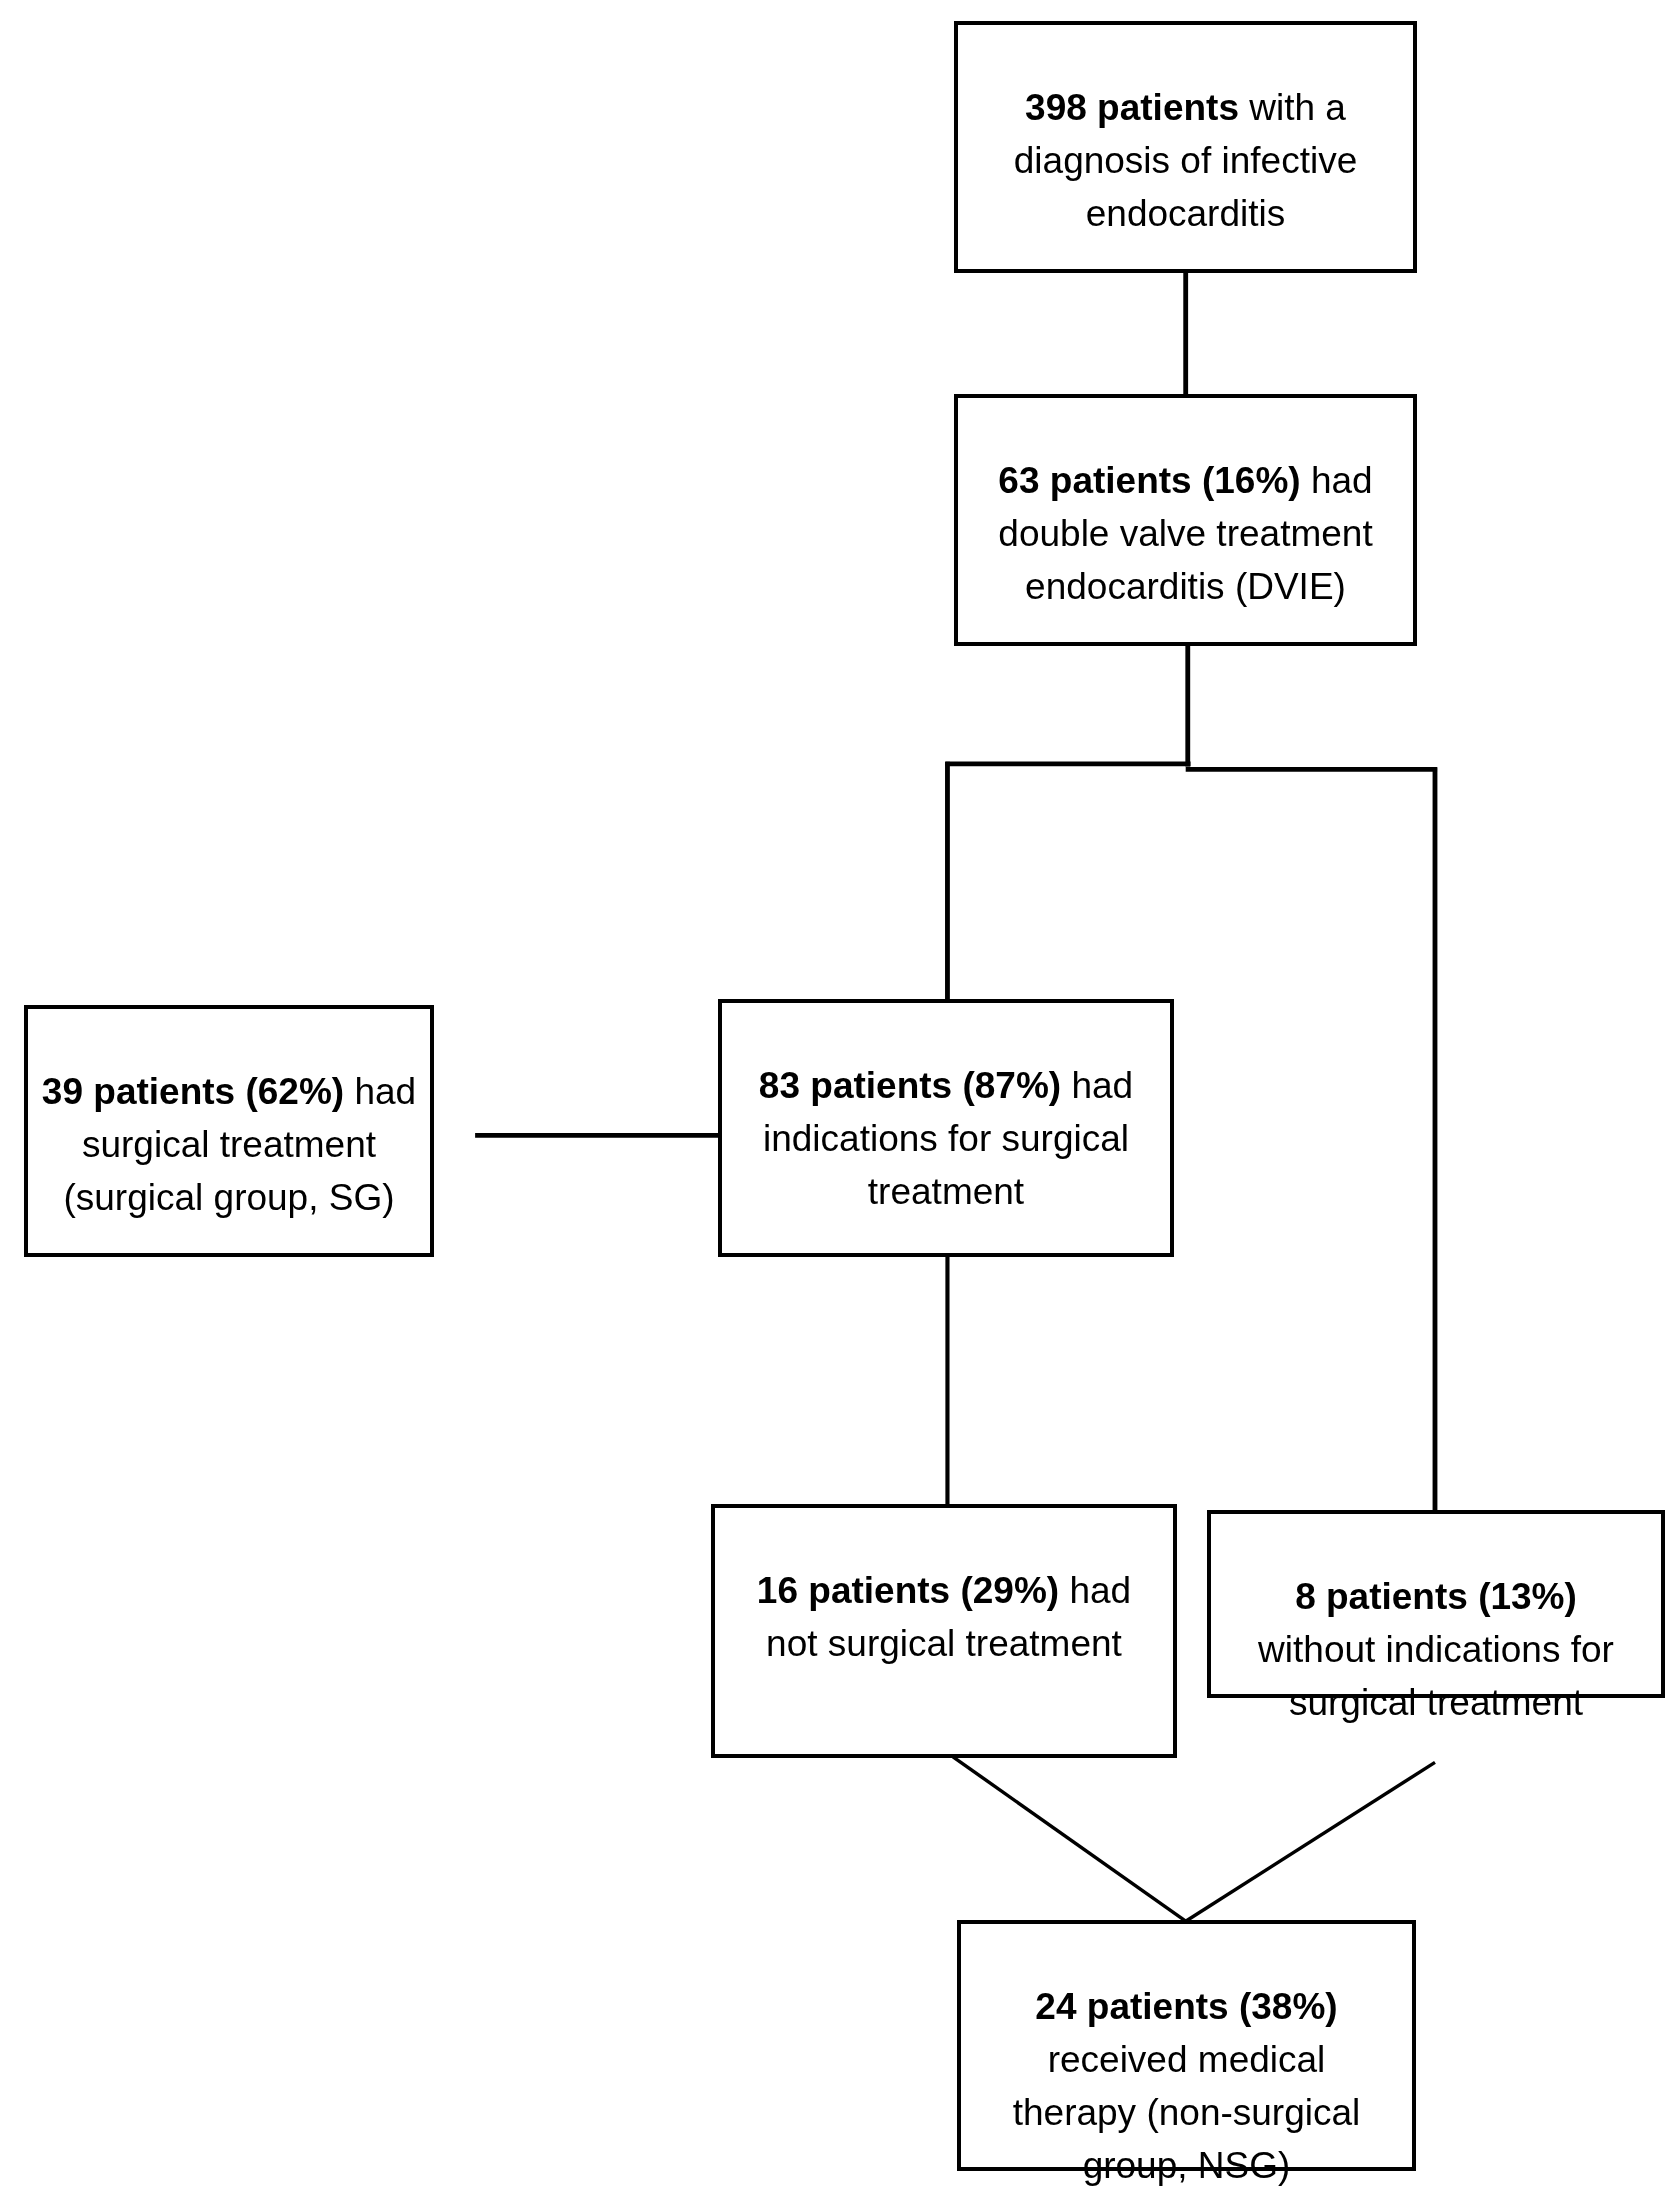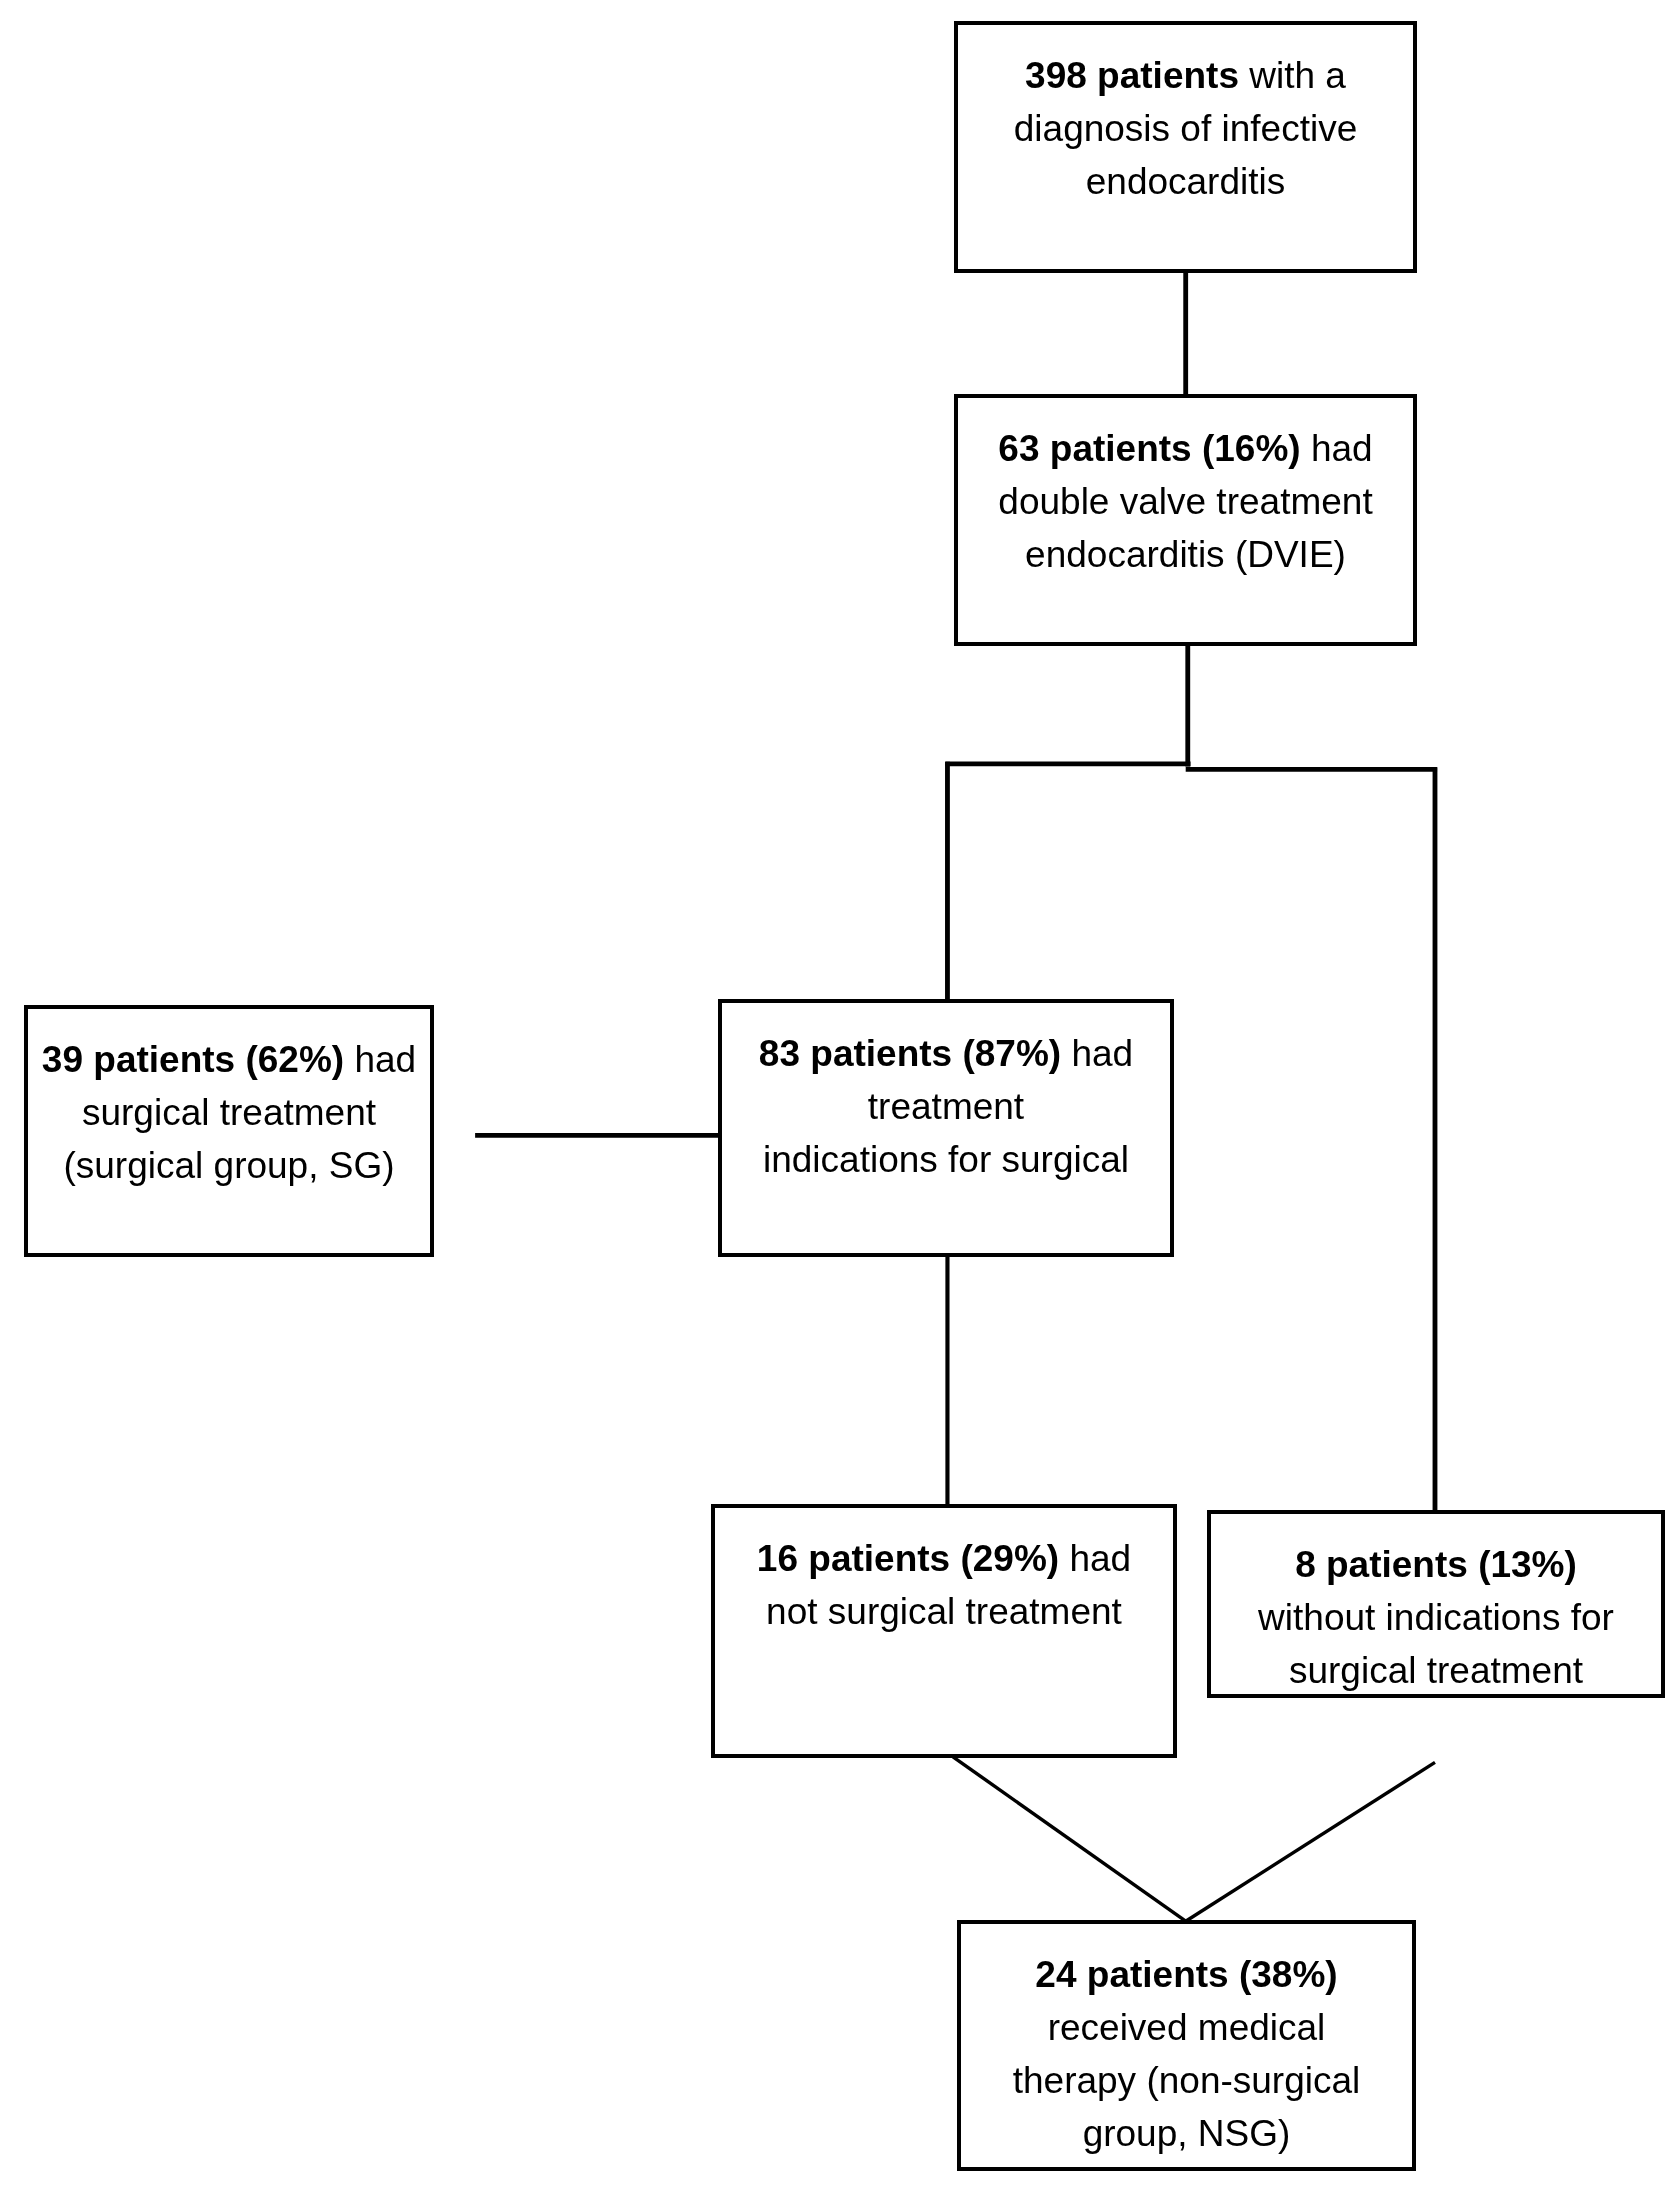--- a/index.html
+++ b/index.html
@@ -21,21 +21,21 @@
     top: 0;
     width: 1676px;
     height: 2194px;
   }
   .box {
     position: absolute;
     box-sizing: border-box;
     background: #ffffff;
     border: 4.8px solid #000000;
     text-align: center;
-    padding-top: 24px;
+    padding-top: 56px;
     font-size: 37px;
     line-height: 53px;
     color: #000000;
   }
   .line { white-space: nowrap; }
   .b { font-weight: bold; }
   .i { }
 
   
   #box-total         { left: 954px; top: 21px;   width: 463px; height: 252px; }
@@ -79,22 +79,22 @@
   </div>
 
   <div class="box" id="box-surgical">
     <div class="line"><span class="b">39 patients (62%)</span><span> had</span></div>
     <div class="line"><span>surgical treatment</span></div>
     <div class="line"><span class="i">(surgical group, SG)</span></div>
   </div>
 
   <div class="box" id="box-indications">
     <div class="line"><span class="b">83 patients (87%)</span><span> had</span></div>
+    <div class="line"><span>indications for surgical</span></div>
     <div class="line"><span>treatment</span></div>
-    <div class="line"><span>indications for surgical</span></div>
   </div>
 
   <div class="box" id="box-nosurgery">
     <div class="line"><span class="b">16 patients (29%)</span><span> had</span></div>
     <div class="line"><span>not surgical treatment</span></div>
   </div>
 
   <div class="box" id="box-noindications">
     <div class="line"><span class="b">8 patients (13%)</span></div>
     <div class="line"><span>without indications for</span></div>

